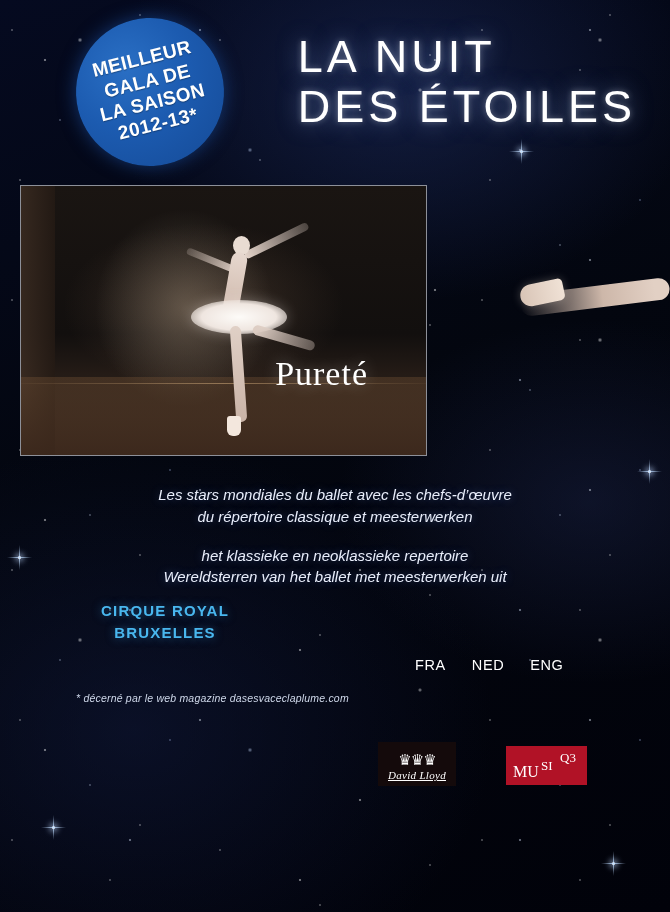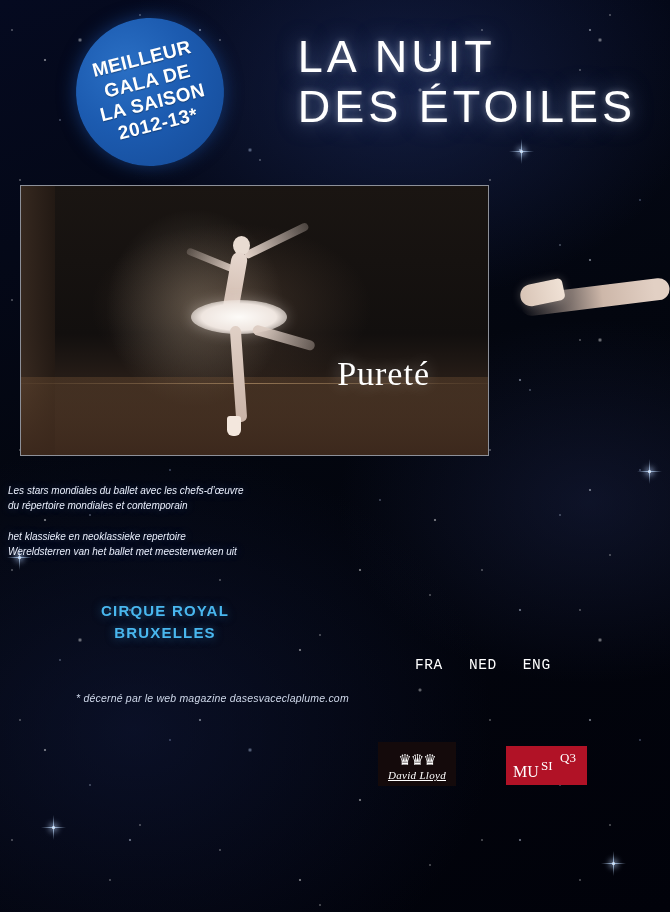--- a/index.html
+++ b/index.html
@@ -120,21 +120,21 @@
     line-height: 1.12;
     text-shadow: 0 0 22px rgba(150,185,255,.55), 0 0 6px rgba(255,255,255,.35);
   }
   .title .l1 { font-size: 45px; }
   .title .l2 { font-size: 45px; }
 
   
   .photo {
     position: absolute;
     left: 20px; top: 185px;
-    width: 469px; height: 271px;
+    width: 407px; height: 271px;
     background: #0b0b0c;
     border: 1px solid #8d9099;
     overflow: hidden;
   }
   .photo .stage {
     position: absolute; inset: 0;
     background:
       radial-gradient(ellipse 200px 120px at 45% 45%, rgba(90,70,55,.55), rgba(0,0,0,0) 70%),
       linear-gradient(180deg, #1a1512 0%, #120f0e 55%, #241b16 70%, #3a2b21 100%);
   }
@@ -225,24 +225,25 @@
     width: 44px; height: 22px;
     background: linear-gradient(270deg, #f0e2d6, #d8c4b6);
     border-radius: 14px 6px 6px 14px;
     transform: rotate(-12deg);
     box-shadow: 0 0 10px rgba(255,240,225,.25);
   }
 
   
   .blurb {
     position: absolute;
-    left: 8px; right: 0; top: 484px;
+    left: 0; right: 0; top: 484px;
+    text-align: center;
     color: #e9eefb;
     font-style: italic;
-    font-size: 10px;
+    font-size: 15px;
     line-height: 1.45;
     text-shadow: 0 0 8px rgba(120,160,255,.35);
   }
   .blurb .fr { margin-bottom: 17px; }
   .blurb p { margin: 0; }
 
   .city {
     position: absolute;
     left: 60px; top: 600px;
     width: 210px;
@@ -265,21 +266,21 @@
   }
 
   .langs {
     position: absolute;
     left: 415px; top: 657px;
     display: flex; gap: 26px;
     color: #fff;
     font-size: 14.5px;
     letter-spacing: .6px;
   }
-  .langs span { cursor: pointer; font-family: Liberation Mono, monospace; }
+  .langs span { cursor: pointer; }
 
   .footnote {
     position: absolute;
     left: 76px; top: 692px;
     color: #cfd8ea;
     font-style: italic;
     font-size: 10.5px;
     letter-spacing: .2px;
   }
 
@@ -370,21 +371,21 @@
   </div>
 
   <div class="edge-leg">
     <div class="calf"></div>
     <div class="pointe"></div>
   </div>
 
   <div class="blurb">
     <div class="fr">
       <p>Les stars mondiales du ballet avec les chefs-d’œuvre</p>
-      <p>du répertoire mondiales et contemporain</p>
+      <p>du répertoire classique et meesterwerken</p>
     </div>
     <div class="nl">
       <p>het klassieke en neoklassieke repertoire</p>
       <p>Wereldsterren van het ballet met meesterwerken uit</p>
     </div>
   </div>
 
   <div class="city">
     <div>CIRQUE ROYAL</div>
     <div>BRUXELLES</div>

